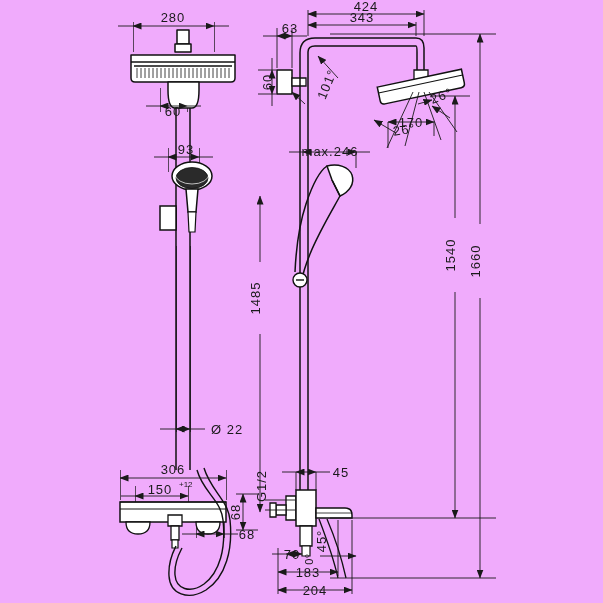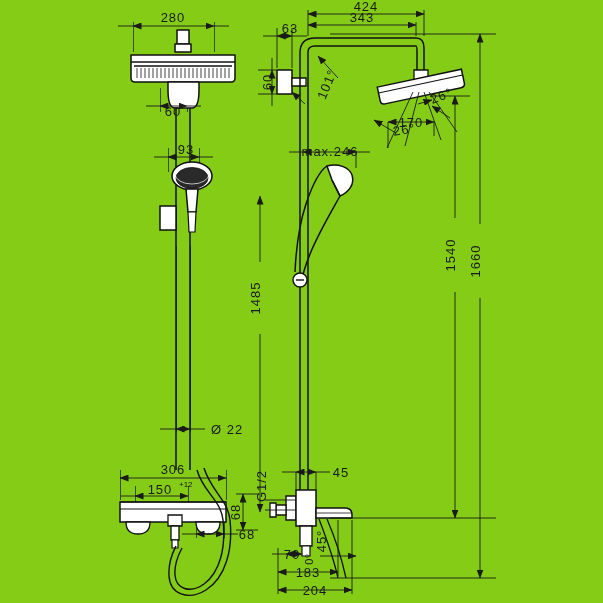--- a/index.html
+++ b/index.html
@@ -1,17 +1,17 @@
 <!DOCTYPE html>
 <html><head>
 <meta charset="utf-8">
 <style>
   html,body{margin:0;padding:0;background:#ffffff;}
   body{width:603px;height:603px;overflow:hidden;font-family:"Liberation Sans",sans-serif;}
-  #stage{position:relative;width:603px;height:603px;background:#84cc16;}
+  #stage{position:relative;width:603px;height:603px;background:#f0abfc;}
   svg{display:block;}
   .dimtxt{font-family:"Liberation Sans",sans-serif;font-size:13px;fill:#1a1a1a;letter-spacing:1px;}
   .dimtxt-sm{font-family:"Liberation Sans",sans-serif;font-size:11px;fill:#1a1a1a;letter-spacing:.5px;}
   .sup{font-family:"Liberation Sans",sans-serif;font-size:8px;fill:#1a1a1a;}
 </style>
 </head>
 <body>
 
 <div id="stage">
 <svg width="603" height="603" viewBox="0 0 603 603">

